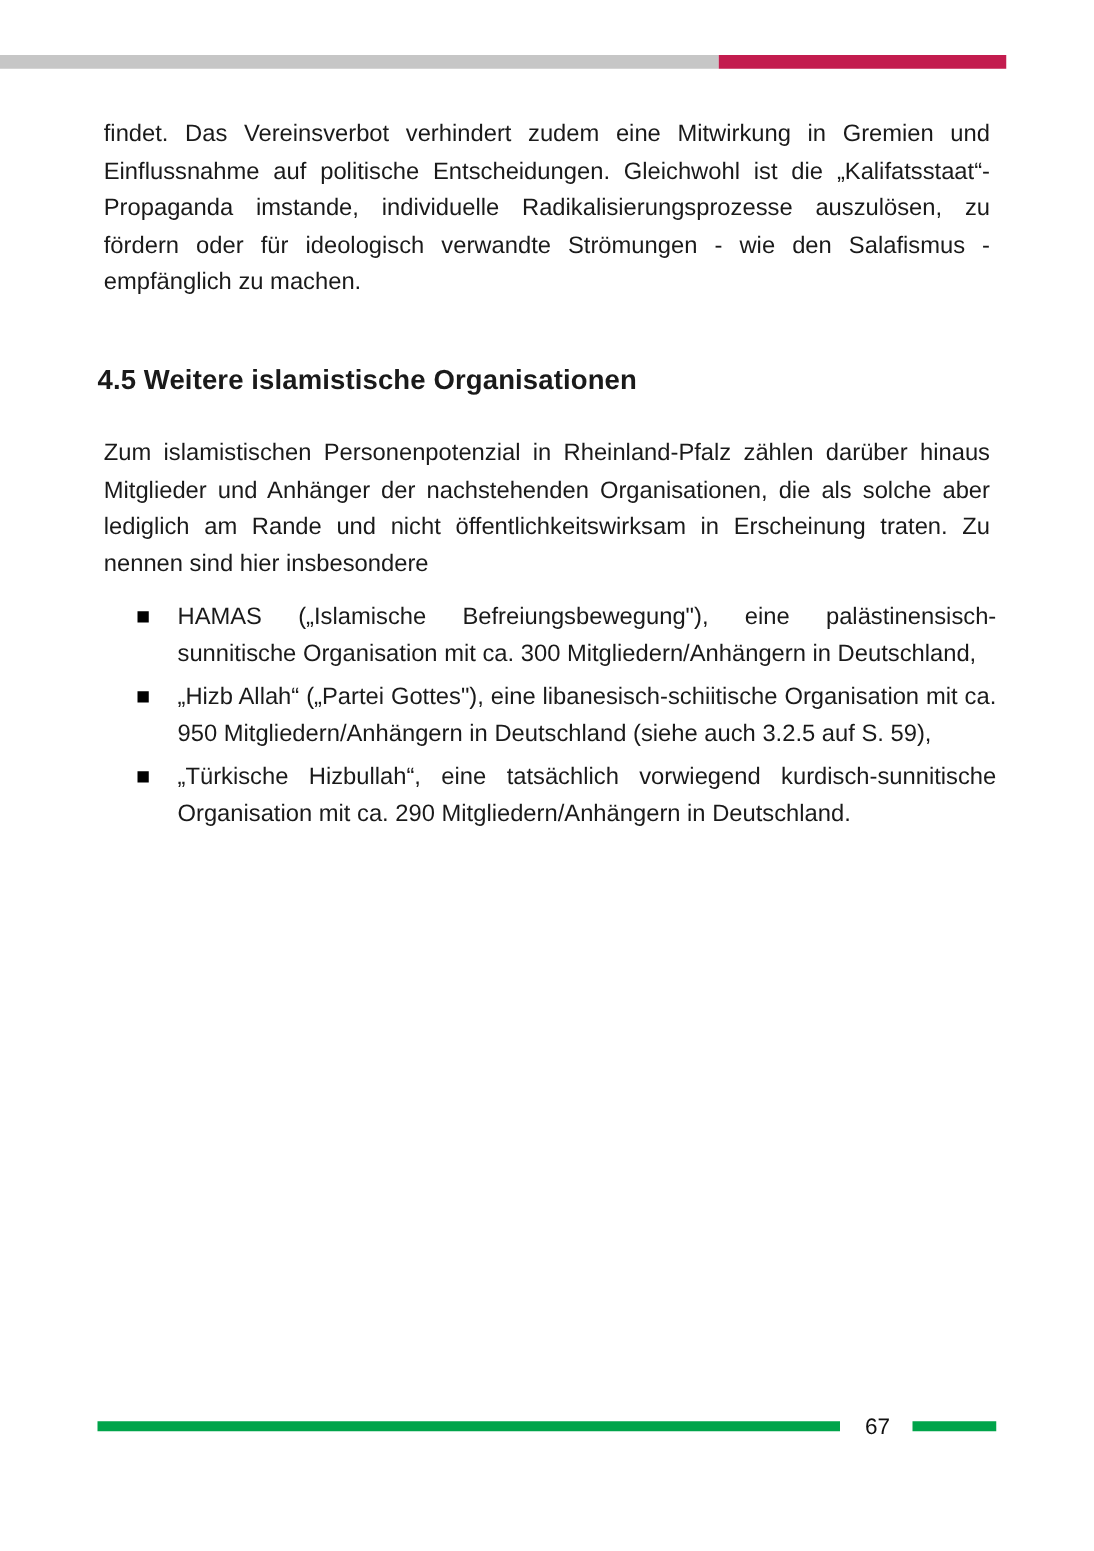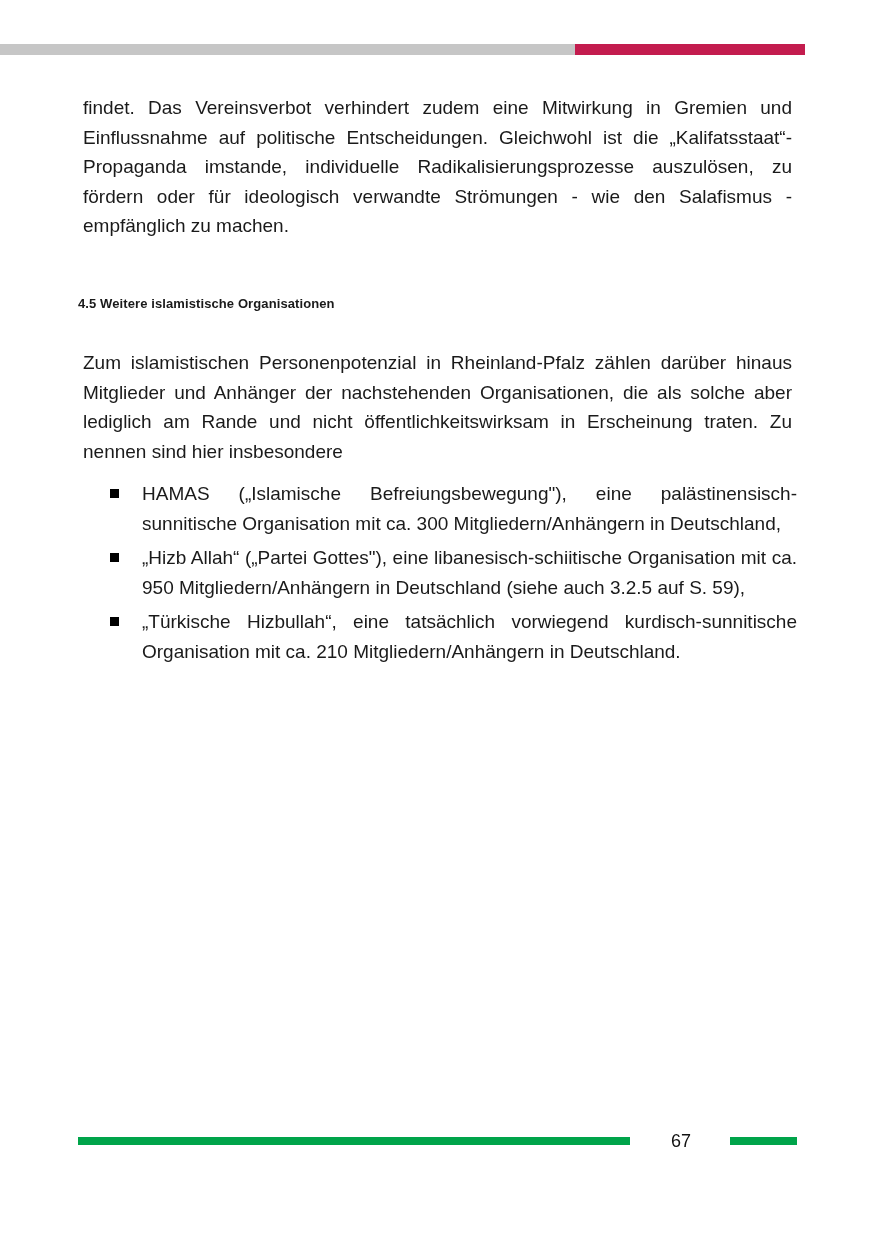--- a/index.html
+++ b/index.html
@@ -48,21 +48,21 @@
     hyphens: auto;
     -webkit-hyphens: auto;
   }
   .content p {
     margin: 5px;
   }
   .para-intro {
     margin-bottom: 0;
   }
   .section-heading {
-    font-size: 13px;
+    font-size: 22px;
     font-weight: bold;
     margin: 48px 0 0 0;
     text-align: left;
     letter-spacing: 0.1px;
   }
   .para-lead {
     margin-top: 30px !important;
   }
 
   
@@ -94,21 +94,20 @@
 
   
   .page-footer {
     position: absolute;
     left: 78px;
     top: 1128px;
     width: 719px;
     height: 26px;
     display: flex;
     align-items: center;
-    gap: 21px;
   }
   .footer-rule {
     height: 8px;
     background: var(--green, #00a44a);
   }
   .footer-rule-left {
     flex: 1 1 auto;
     margin-right: 20px;
   }
   .footer-rule-right {
@@ -141,21 +140,21 @@
     <li>
       <span class="bullet-marker"></span>
       <span class="bullet-text">HAMAS („Islamische Befreiungsbewegung"), eine palästinensisch-sunnitische Organisation mit ca. 300 Mitgliedern/Anhängern in Deutschland,</span>
     </li>
     <li>
       <span class="bullet-marker"></span>
       <span class="bullet-text">„Hizb Allah“ („Partei Gottes"), eine libanesisch-schiitische Organisation mit ca. 950 Mitgliedern/Anhängern in Deutschland (siehe auch 3.2.5 auf S. 59),</span>
     </li>
     <li>
       <span class="bullet-marker"></span>
-      <span class="bullet-text">„Türkische Hizbullah“, eine tatsächlich vorwiegend kurdisch-sunnitische Organisation mit ca. 210 Mitgliedern/Anhängern in Deutschland.</span>
+      <span class="bullet-text">„Türkische Hizbullah“, eine tatsächlich vorwiegend kurdisch-sunnitische Organisation mit ca. 290 Mitgliedern/Anhängern in Deutschland.</span>
     </li>
   </ul>
 </div>
 
 <div class="page-footer">
   <div class="footer-rule footer-rule-left"></div>
   <span class="page-number">67</span>
   <div class="footer-rule footer-rule-right"></div>
 </div>
 

